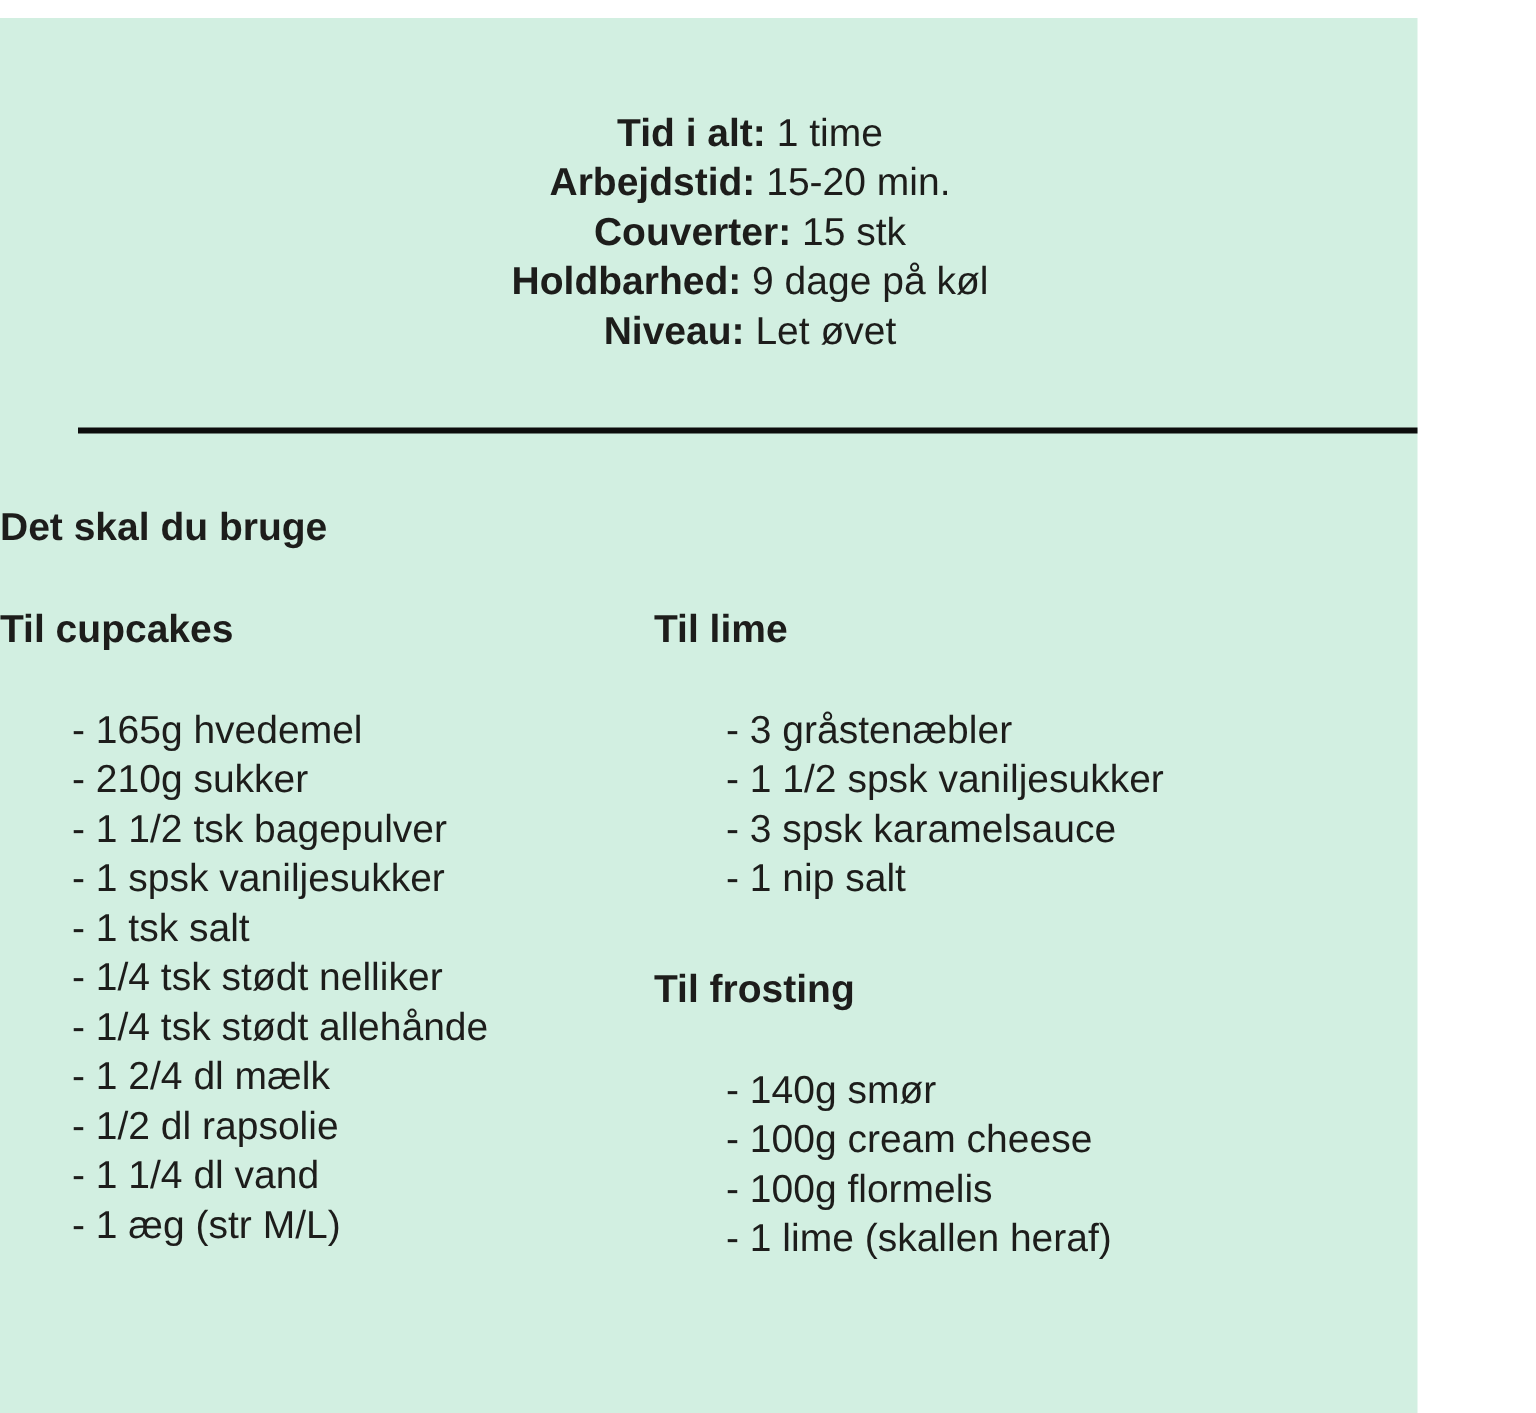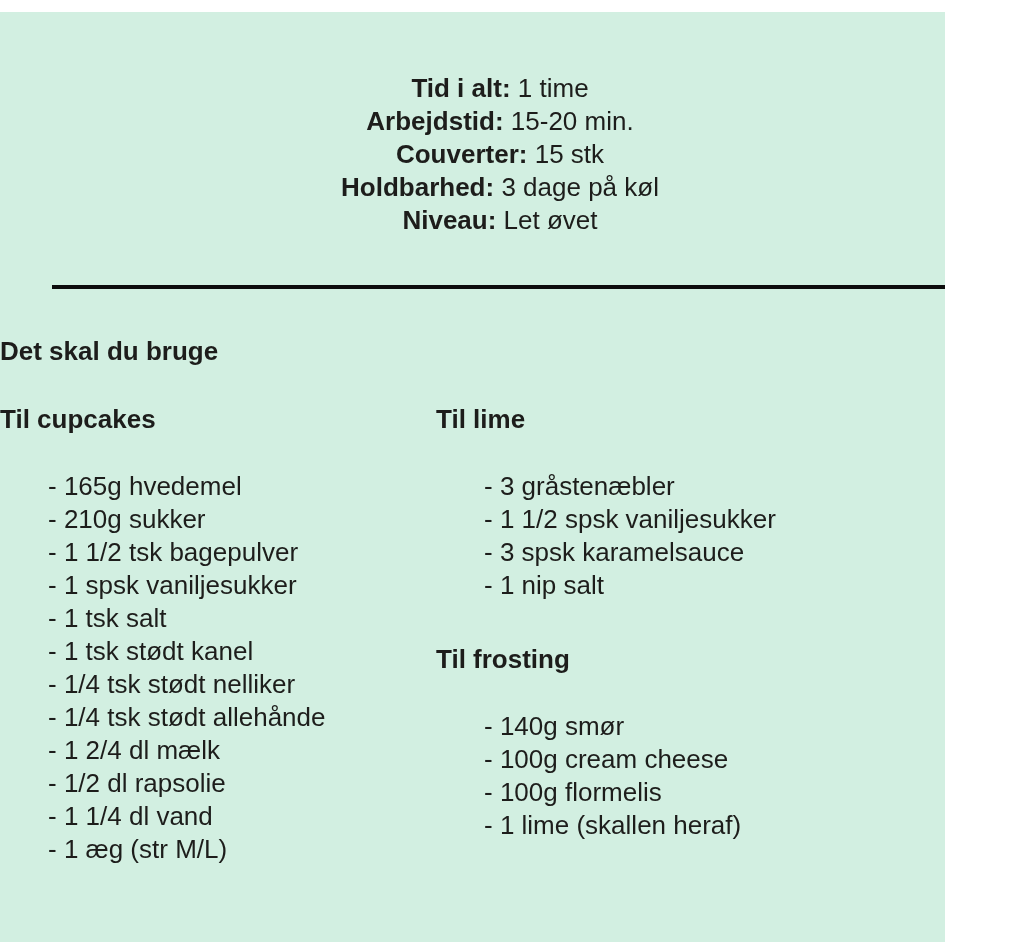--- a/index.html
+++ b/index.html
@@ -80,37 +80,36 @@
 </style>
 </head>
 <body>
 
 <div class="page">
 
   <div class="meta">
       <div class="meta-row"><span class="bold">Tid i alt:</span> <span>1 time</span></div>
       <div class="meta-row"><span class="bold">Arbejdstid:</span> <span>15-20 min.</span></div>
       <div class="meta-row"><span class="bold">Couverter:</span> <span>15 stk</span></div>
-      <div class="meta-row"><span class="bold">Holdbarhed:</span> <span>3 dage på køl</span></div>
+      <div class="meta-row"><span class="bold">Holdbarhed:</span> <span>9 dage på køl</span></div>
       <div class="meta-row"><span class="bold">Niveau:</span> <span>Let øvet</span></div>
     </div>
 
   <div class="divider"></div>
 
   <div class="section-title">Det skal du bruge</div>
 
   <div class="col col-left">
     <div class="col-heading">Til cupcakes</div>
     <div>
         <div class="item">- 165g hvedemel</div>
         <div class="item">- 210g sukker</div>
         <div class="item">- 1 1/2 tsk bagepulver</div>
         <div class="item">- 1 spsk vaniljesukker</div>
         <div class="item">- 1 tsk salt</div>
-        <div class="item">- 1 tsk stødt kanel</div>
         <div class="item">- 1/4 tsk stødt nelliker</div>
         <div class="item">- 1/4 tsk stødt allehånde</div>
         <div class="item">- 1 2/4 dl mælk</div>
         <div class="item">- 1/2 dl rapsolie</div>
         <div class="item">- 1 1/4 dl vand</div>
         <div class="item">- 1 æg (str M/L)</div>
       </div>
   </div>
 
   <div class="col col-right">

